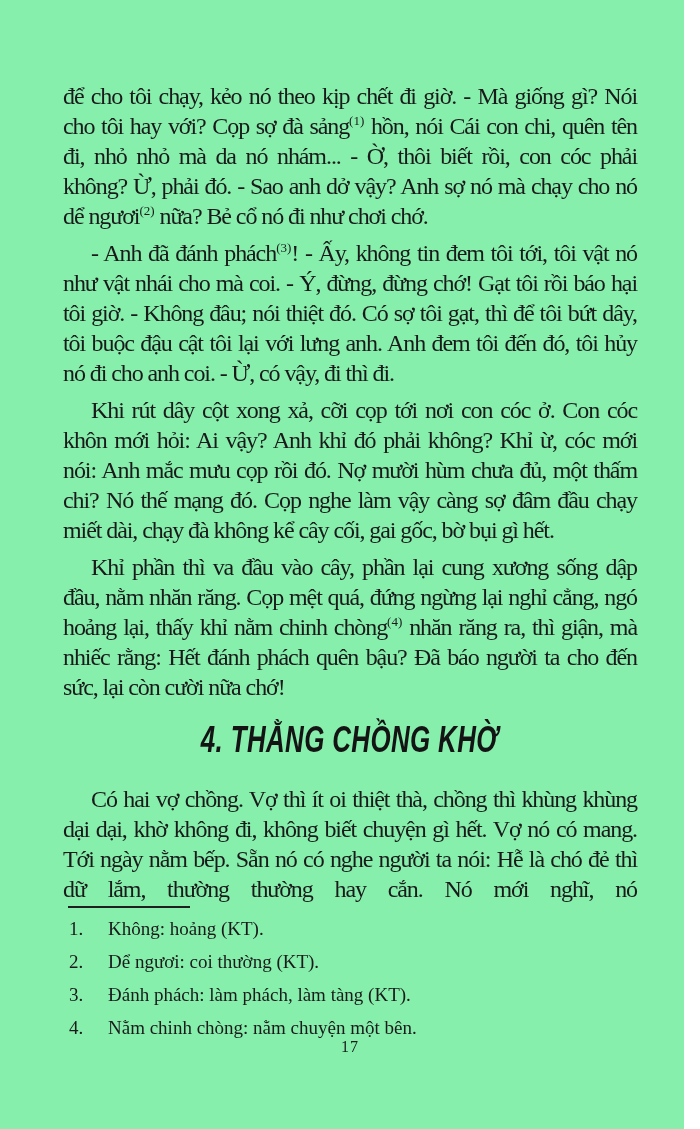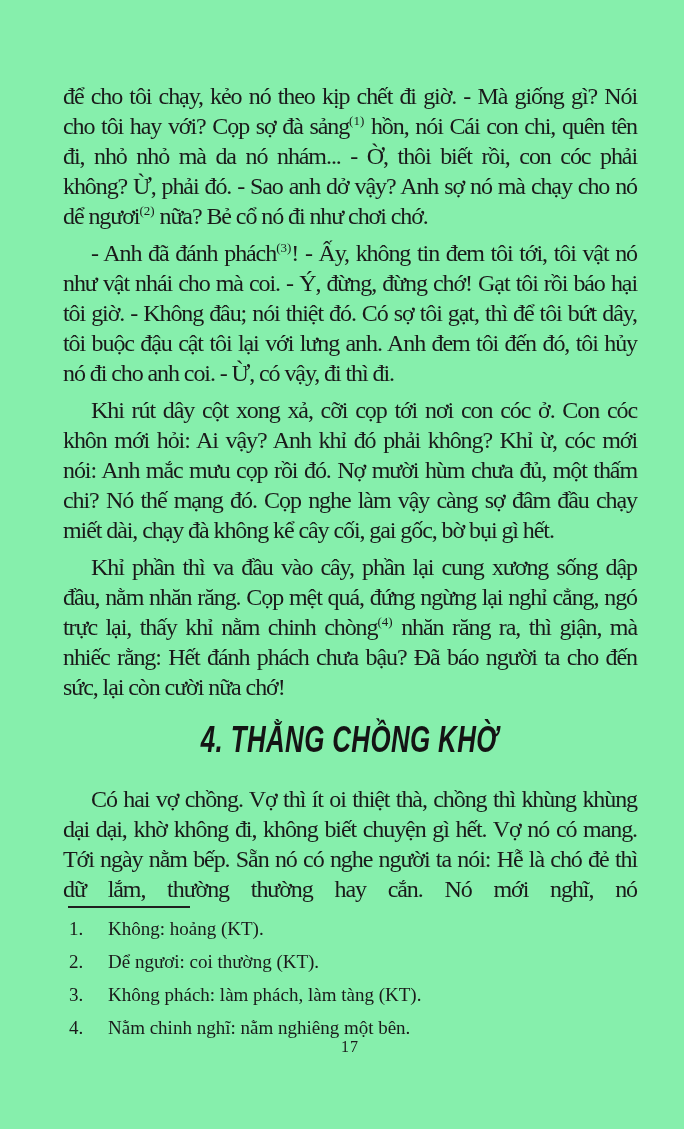--- a/index.html
+++ b/index.html
@@ -94,44 +94,44 @@
 </style>
 </head>
 <body>
 
 <div class="page">
 
   <div class="text-block">
     <p class="para no-indent"><span>để cho tôi chạy, kẻo nó theo kịp chết đi giờ. - Mà giống gì? Nói cho tôi hay với? Cọp sợ đà sảng</span><sup class="fnref">(1)</sup><span> hồn, nói Cái con chi, quên tên đi, nhỏ nhỏ mà da nó nhám... - Ờ, thôi biết rồi, con cóc phải không? Ừ, phải đó. - Sao anh dở vậy? Anh sợ nó mà chạy cho nó dể ngươi</span><sup class="fnref">(2)</sup><span> nữa? Bẻ cổ nó đi như chơi chớ.</span></p>
     <p class="para"><span>- Anh đã đánh phách</span><sup class="fnref">(3)</sup><span>! - Ấy, không tin đem tôi tới, tôi vật nó như vật nhái cho mà coi. - Ý, đừng, đừng chớ! Gạt tôi rồi báo hại tôi giờ. - Không đâu; nói thiệt đó. Có sợ tôi gạt, thì để tôi bứt dây, tôi buộc đậu cật tôi lại với lưng anh. Anh đem tôi đến đó, tôi hủy nó đi cho anh coi. - Ừ, có vậy, đi thì đi.</span></p>
     <p class="para"><span>Khi rút dây cột xong xả, cỡi cọp tới nơi con cóc ở. Con cóc khôn mới hỏi: Ai vậy? Anh khỉ đó phải không? Khỉ ừ, cóc mới nói: Anh mắc mưu cọp rồi đó. Nợ mười hùm chưa đủ, một thấm chi? Nó thế mạng đó. Cọp nghe làm vậy càng sợ đâm đầu chạy miết dài, chạy đà không kể cây cối, gai gốc, bờ bụi gì hết.</span></p>
-    <p class="para"><span>Khỉ phần thì va đầu vào cây, phần lại cung xương sống dập đầu, nằm nhăn răng. Cọp mệt quá, đứng ngừng lại nghỉ cẳng, ngó trực lại, thấy khỉ nằm chinh chòng</span><sup class="fnref">(4)</sup><span> nhăn răng ra, thì giận, mà nhiếc rằng: Hết đánh phách chưa bậu? Đã báo người ta cho đến sức, lại còn cười nữa chớ!</span></p>
+    <p class="para"><span>Khỉ phần thì va đầu vào cây, phần lại cung xương sống dập đầu, nằm nhăn răng. Cọp mệt quá, đứng ngừng lại nghỉ cẳng, ngó hoảng lại, thấy khỉ nằm chinh chòng</span><sup class="fnref">(4)</sup><span> nhăn răng ra, thì giận, mà nhiếc rằng: Hết đánh phách quên bậu? Đã báo người ta cho đến sức, lại còn cười nữa chớ!</span></p>
 
     <h2 class="chapter-heading">
       <span class="condensed">4. THẰNG CHỒNG KHỜ</span>
     </h2>
 
     <p class="para flush-last"><span>Có hai vợ chồng. Vợ thì ít oi thiệt thà, chồng thì khùng khùng dại dại, khờ không đi, không biết chuyện gì hết. Vợ nó có mang. Tới ngày nằm bếp. Sẵn nó có nghe người ta nói: Hễ là chó đẻ thì dữ lắm, thường thường hay cắn. Nó mới nghĩ, nó</span></p>
   </div>
 
   <div class="footnotes">
     <div class="fn-rule"></div>
     <div class="fn">
       <span class="fn-num">1.</span>
       <span class="fn-text">Không: hoảng (KT).</span>
     </div>
     <div class="fn">
       <span class="fn-num">2.</span>
       <span class="fn-text">Dể ngươi: coi thường (KT).</span>
     </div>
     <div class="fn">
       <span class="fn-num">3.</span>
-      <span class="fn-text">Không phách: làm phách, làm tàng (KT).</span>
+      <span class="fn-text">Đánh phách: làm phách, làm tàng (KT).</span>
     </div>
     <div class="fn">
       <span class="fn-num">4.</span>
-      <span class="fn-text">Nằm chinh nghĩ: nằm nghiêng một bên.</span>
+      <span class="fn-text">Nằm chinh chòng: nằm chuyện một bên.</span>
     </div>
   </div>
 
   <div class="page-number">17</div>
 
 </div>
 
 </body></html>

